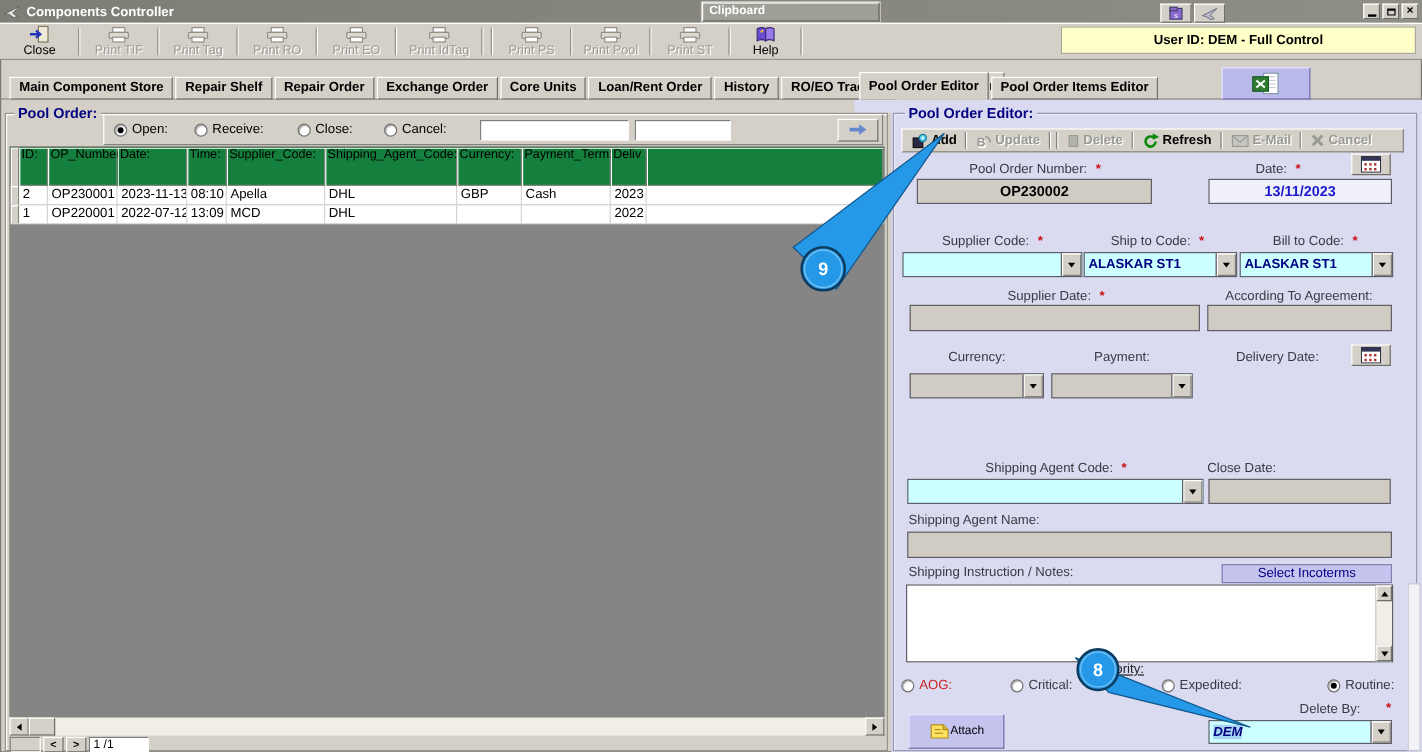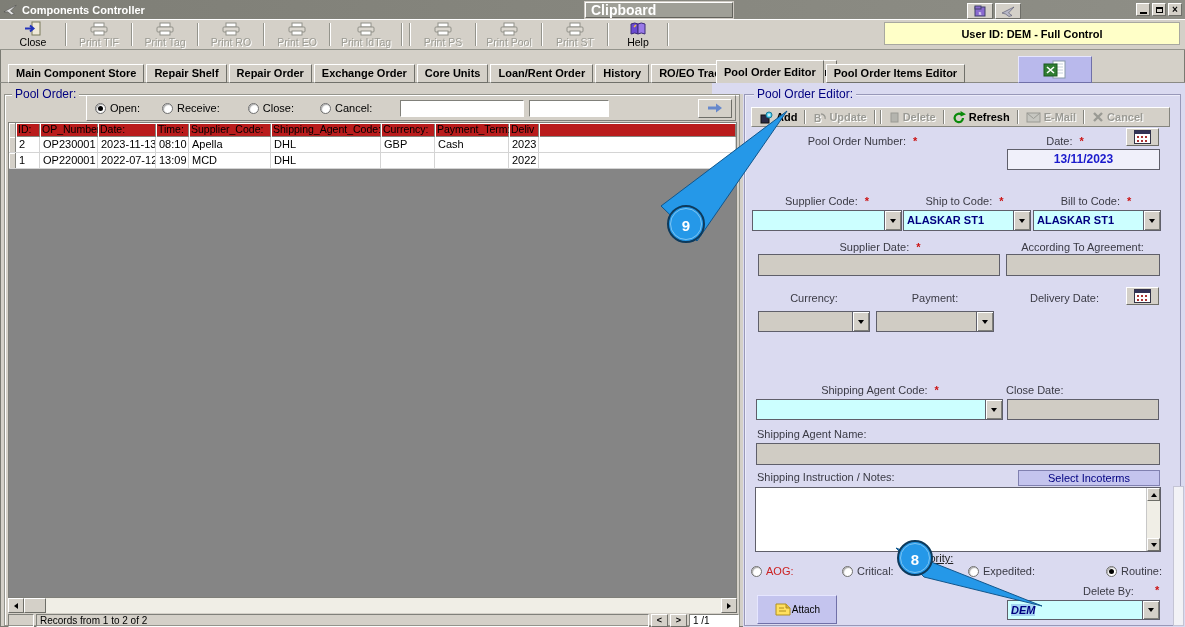--- a/index.html
+++ b/index.html
@@ -11,21 +11,21 @@
   }
   .abs { position: absolute; }
 
   
   .raised { background:#d4d0c8; border:1px solid; border-color:#ffffff #6e6e68 #6e6e68 #ffffff; }
 
   
   .titlebar { left:0; top:0; width:1185px; height:19px; background:linear-gradient(90deg,#7e7e76,#8e8e86); display:flex; align-items:center; color:#fff; font-weight:bold; }
   .titlebar .apptitle { margin-left:4px; font-size:11px; }
   .appicon { width:15px; height:13px; margin-left:3px; }
-  .clipbar { left:585px; top:2px; width:148px; height:16px; background:#9f9f97; border:1px solid; border-color:#ffffff #62625c #62625c #ffffff; color:#fff; font-weight:bold; font-size:14px; line-height:14px; padding-left:5px; box-shadow:0 0 0 1px #cfcbc4; }
+  .clipbar { left:585px; top:2px; width:148px; height:16px; background:#9f9f97; border:1px solid; border-color:#ffffff #62625c #62625c #ffffff; color:#fff; font-weight:bold; font-size:10px; line-height:14px; padding-left:5px; box-shadow:0 0 0 1px #cfcbc4; }
   .sysico { width:26px; height:16px; display:flex; align-items:center; justify-content:center; }
   .winbtn { width:14px; height:13px; display:flex; align-items:center; justify-content:center; font-size:10px; font-weight:bold; color:#000; }
   .minglyph { width:7px; height:2px; background:#000; margin-top:6px; }
   .restglyph { width:7px; height:6px; border:1px solid #000; border-top:2px solid #000; }
 
   
   .tbar { left:0; top:19px; width:1185px; height:31px; background:#d4d0c8; border-top:1px solid #fff; border-bottom:1px solid #94948c; display:flex; align-items:stretch; padding-left:4px; }
   .tbbtn { width:58px; display:flex; flex-direction:column; align-items:center; justify-content:center; gap:0px; font-size:10.5px; }
   .tbbtn.dis { color:#9c9c94; text-shadow:1px 1px 0 #fff; }
   .tbsep { width:0; border-left:1px solid #94948c; border-right:1px solid #fff; margin:3px 3px; }
@@ -34,32 +34,32 @@
   
   .tabrow { top:59px; height:24px; display:flex; align-items:flex-end; gap:2px; z-index:3; }
   .tab { height:19px; line-height:17px; padding:0 7px; background:#d4d0c8; border:1px solid; border-color:#ffffff #70706a #70706a #ffffff; font-weight:bold; white-space:nowrap; }
   .tab.active { height:23px; display:flex; align-items:center; gap:4px; border-bottom:none; background:#d4d0c8; }
   .tabbase { left:0; top:82px; width:1185px; height:1px; background:#8a8a84; z-index:1; }
   .rband { left:712px; top:83px; width:473px; height:11px; background:#dadaf0; z-index:0; }
   .excelbtn { left:1018px; top:56px; width:74px; height:27px; background:#b9b9ec; border:1px solid; border-color:#e6e6ff #7070a8 #7070a8 #e6e6ff; display:flex; align-items:center; justify-content:center; z-index:4; }
 
   
   .lpanel { left:4px; top:94px; width:736px; height:532px; border:1px solid #94948c; box-shadow:inset 1px 1px 0 #ffffff; }
-  .grouplabel { color:#000080; font-weight:normal; font-size:12px; background:#d4d0c8; padding:0 3px; z-index:4;text-align:right; }
+  .grouplabel { color:#000080; font-weight:bold; font-size:12px; background:#d4d0c8; padding:0 3px; z-index:4;text-align:right; }
   .grouplabel.lav { background:#dadaf0; }
   .filterbar { left:86px; top:95px; width:650px; height:26px; background:#d4d0c8; border:1px solid; border-color:#ffffff #80807a #80807a #ffffff; display:flex; align-items:center; z-index:3; }
   .fopt { display:flex; align-items:center; gap:4px; }
   .rb { width:11px; height:11px; border-radius:50%; background:#fff; border:1px solid #707070; box-shadow:inset 1px 1px 1px #aaa; position:relative; }
   .rb.on::after { content:""; position:absolute; left:2px; top:2px; width:5px; height:5px; border-radius:50%; background:#000; }
   .finput { height:17px; background:#fff; border:1px solid; border-color:#80807a #ffffff #ffffff #80807a; }
   .goarrow { width:34px; height:19px; display:flex; align-items:center; justify-content:center; }
 
   
   .grid { left:8px; top:122px; width:729px; height:476px; background:#858585; border:1px solid #80807a; display:flex; flex-direction:column; }
-  .ghead { display:flex; height:14px; background:#b91c1c; flex:0 0 auto; }
+  .ghead { display:flex; height:32px; background:#15803d; flex:0 0 auto; }
   .gh { box-shadow:inset 1px 1px 0 #ffffff, inset -1px -1px 0 #84847e; padding:0 2px; font-size:10.5px; white-space:nowrap; overflow:hidden; line-height:13px; }
   .grow { display:flex; height:16px; background:#fff; flex:0 0 auto; }
   .gc { border-right:1px solid #d4d4d4; border-bottom:1px solid #d4d4d4; padding:0 3px; white-space:nowrap; overflow:hidden; line-height:15px; }
   .gsel { width:7px; background:#d4d0c8; box-shadow:inset -1px 0 0 #84847e, inset 1px 1px 0 #ffffff; border-right:none; }
   .c1{width:24px}.c2{width:58px}.c3{width:58px}.c4{width:33px}.c5{width:82px}.c6{width:110px}.c7{width:54px}.c8{width:74px}.c9{width:30px}.cF{flex:1}
   .gfill { flex:1; background:#858585; }
 
   
   .hscroll { left:8px; top:598px; width:729px; height:15px; background:#f0eee6; display:flex; }
   .scrbtn { width:16px; height:15px; background:#d4d0c8; border:1px solid; border-color:#ffffff #6e6e68 #6e6e68 #ffffff; display:flex; align-items:center; justify-content:center; flex:0 0 auto; }
@@ -350,21 +350,20 @@
       </div>
     <div class="thumb"></div>
     <div class="htrack"></div>
     <div class="scrbtn">
         <span class="tri-r"></span>
       </div>
   </div>
 
   <div class="abs statusbar">
     <div class="stub"></div>
-    <div class="records">Records from 1 to 2 of 2</div>
     <div class="pgbtn">&lt;</div>
     <div class="pgbtn">&gt;</div>
     <div class="pager">1 /1</div>
   </div>
 
   <div class="abs rbg"></div>
   <div class="abs rpanel"></div>
   <div class="abs grouplabel lav" style="left:754px;top:87px">Pool Order Editor:</div>
 
   <div class="abs etb">
@@ -426,20 +425,21 @@
         <g fill="#a33">
           <rect x="3" y="6" width="2" height="2"></rect>
           <rect x="7" y="6" width="2" height="2"></rect>
           <rect x="11" y="6" width="2" height="2"></rect>
           <rect x="3" y="10" width="2" height="2"></rect>
           <rect x="7" y="10" width="2" height="2"></rect>
           <rect x="11" y="10" width="2" height="2"></rect>
         </g>
       </svg>
   </div>
+  <div class="ebox val center" style="left:764px;top:149px;width:196px;height:21px">OP230002</div>
   <div class="ebox lite val bluval center" style="left:1007px;top:149px;width:153px;height:21px">13/11/2023</div>
 
   <div class="abs elabel center" style="left:752px;top:195px;width:150px"><span>Supplier Code:</span><span class="star">*</span></div>
   <div class="abs elabel center" style="left:897px;top:195px;width:135px"><span>Ship to Code:</span><span class="star">*</span></div>
   <div class="abs elabel center" style="left:1032px;top:195px;width:128px"><span>Bill to Code:</span><span class="star">*</span></div>
   <div class="ebox cyan combo" style="left:752px;top:210px;width:150px;height:21px">
     <span class="cv"></span>
     <span class="cbtn">
         <span class="tri-d"></span>
       </span>

